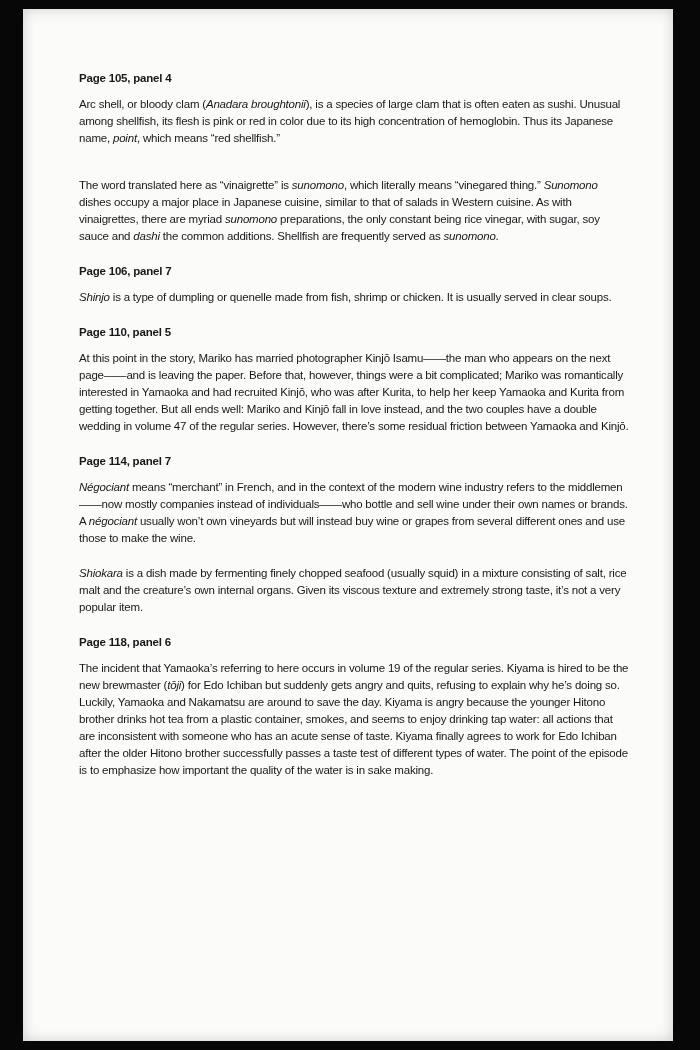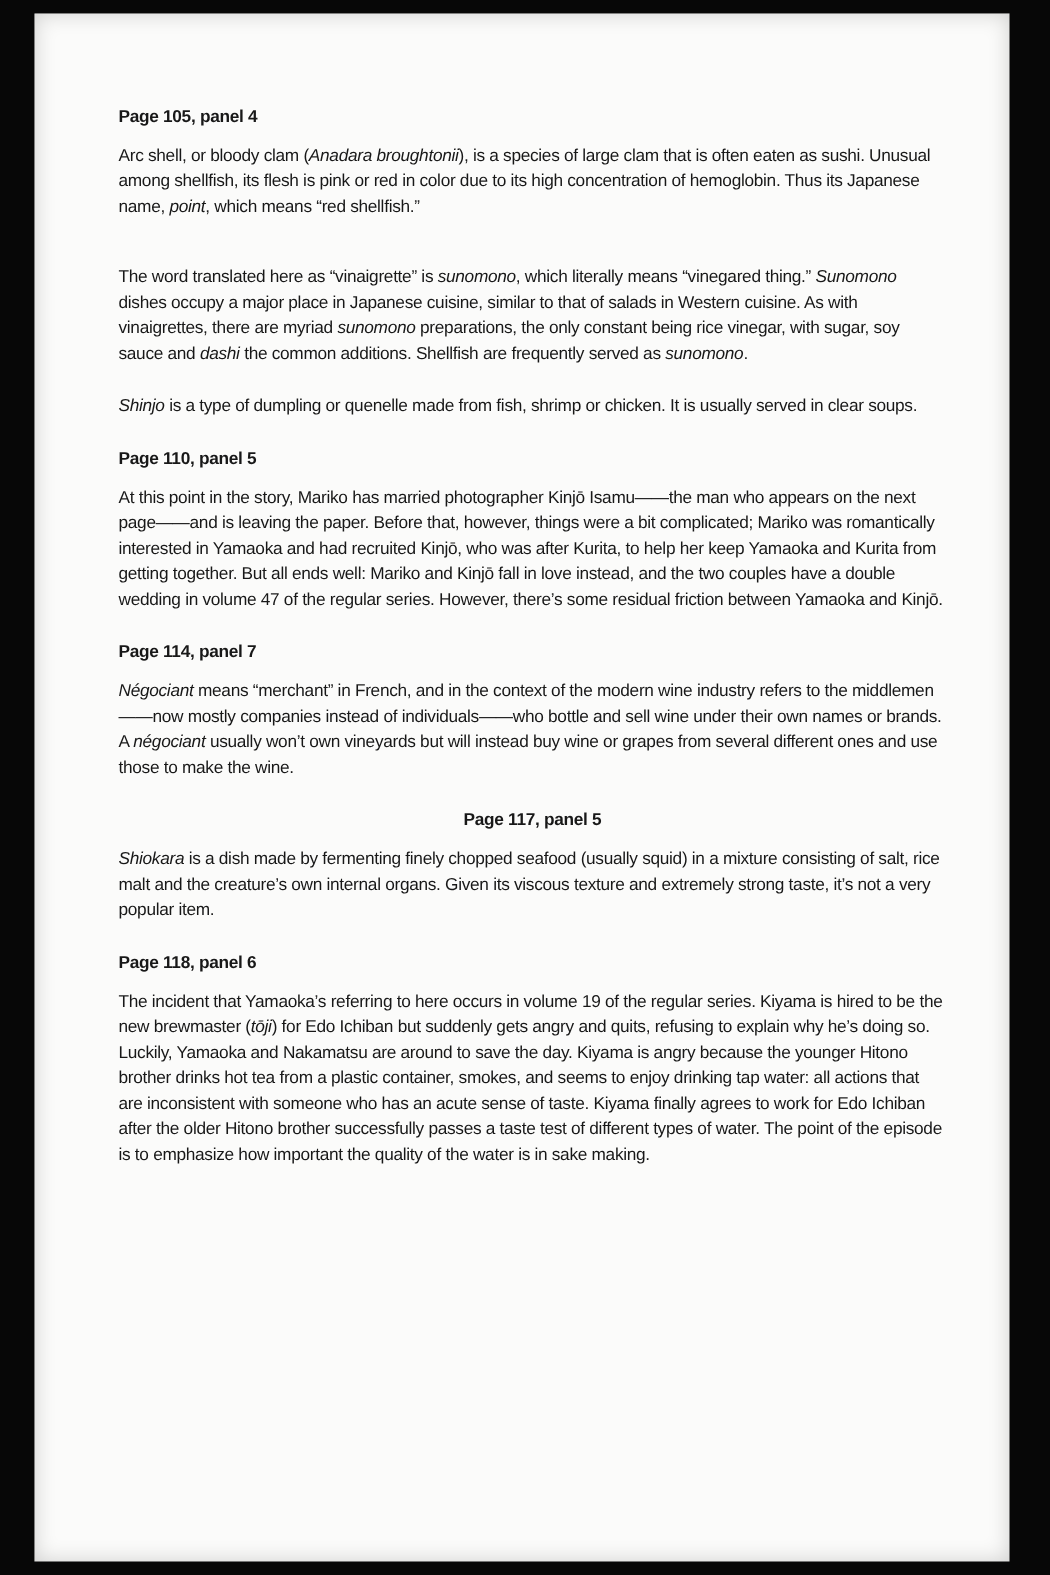--- a/index.html
+++ b/index.html
@@ -62,32 +62,32 @@
 <body>
 
 <div class="scan-frame">
   <div class="page">
       <section class="note-section">
         <h2 class="note-heading">Page 105, panel 4</h2>
         <p class="note-para"><span>Arc shell, or bloody clam (</span><em>Anadara broughtonii</em><span>), is a species of large clam that is often eaten as sushi. Unusual among shellfish, its flesh is pink or red in color due to its high concentration of hemoglobin. Thus its Japanese name, </span><em>point</em><span>, which means “red shellfish.”</span></p>
         <p class="note-para"><span>The word translated here as “vinaigrette” is </span><em>sunomono</em><span>, which literally means “vinegared thing.” </span><em>Sunomono</em><span> dishes occupy a major place in Japanese cuisine, similar to that of salads in Western cuisine. As with vinaigrettes, there are myriad </span><em>sunomono</em><span> preparations, the only constant being rice vinegar, with sugar, soy sauce and </span><em>dashi</em><span> the common additions. Shellfish are frequently served as </span><em>sunomono</em><span>.</span></p>
       </section>
       <section class="note-section">
+        <h2 class="note-heading">Page 106, panel 7</h2>
         <p class="note-para"><em>Shinjo</em><span> is a type of dumpling or quenelle made from fish, shrimp or chicken. It is usually served in clear soups.</span></p>
       </section>
       <section class="note-section">
         <h2 class="note-heading">Page 110, panel 5</h2>
         <p class="note-para"><span>At this point in the story, Mariko has married photographer Kinjō Isamu——the man who appears on the next page——and is leaving the paper. Before that, however, things were a bit complicated; Mariko was romantically interested in Yamaoka and had recruited Kinjō, who was after Kurita, to help her keep Yamaoka and Kurita from getting together. But all ends well: Mariko and Kinjō fall in love instead, and the two couples have a double wedding in volume 47 of the regular series. However, there’s some residual friction between Yamaoka and Kinjō.</span></p>
       </section>
       <section class="note-section">
         <h2 class="note-heading">Page 114, panel 7</h2>
         <p class="note-para"><em>Négociant</em><span> means “merchant” in French, and in the context of the modern wine industry refers to the middlemen——now mostly companies instead of individuals——who bottle and sell wine under their own names or brands. A </span><em>négociant</em><span> usually won’t own vineyards but will instead buy wine or grapes from several different ones and use those to make the wine.</span></p>
       </section>
       <section class="note-section">
-        <h2 class="note-heading center">Page 117, panel 5</h2>
         <p class="note-para"><em>Shiokara</em><span> is a dish made by fermenting finely chopped seafood (usually squid) in a mixture consisting of salt, rice malt and the creature’s own internal organs. Given its viscous texture and extremely strong taste, it’s not a very popular item.</span></p>
       </section>
       <section class="note-section">
         <h2 class="note-heading">Page 118, panel 6</h2>
         <p class="note-para"><span>The incident that Yamaoka’s referring to here occurs in volume 19 of the regular series. Kiyama is hired to be the new brewmaster (</span><em>tōji</em><span>) for Edo Ichiban but suddenly gets angry and quits, refusing to explain why he’s doing so. Luckily, Yamaoka and Nakamatsu are around to save the day. Kiyama is angry because the younger Hitono brother drinks hot tea from a plastic container, smokes, and seems to enjoy drinking tap water: all actions that are inconsistent with someone who has an acute sense of taste. Kiyama finally agrees to work for Edo Ichiban after the older Hitono brother successfully passes a taste test of different types of water. The point of the episode is to emphasize how important the quality of the water is in sake making.</span></p>
       </section>
     </div>
 </div>
 
 </body></html>

